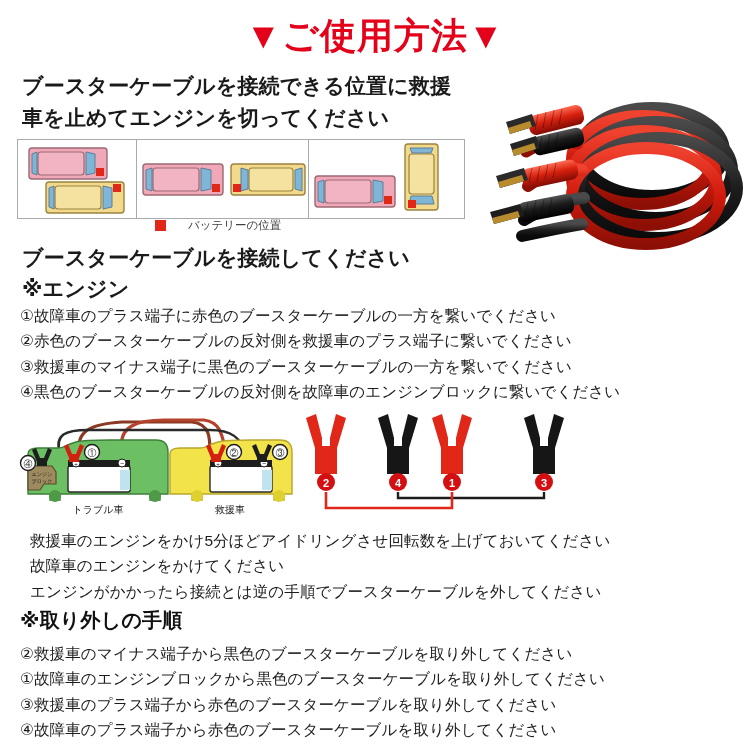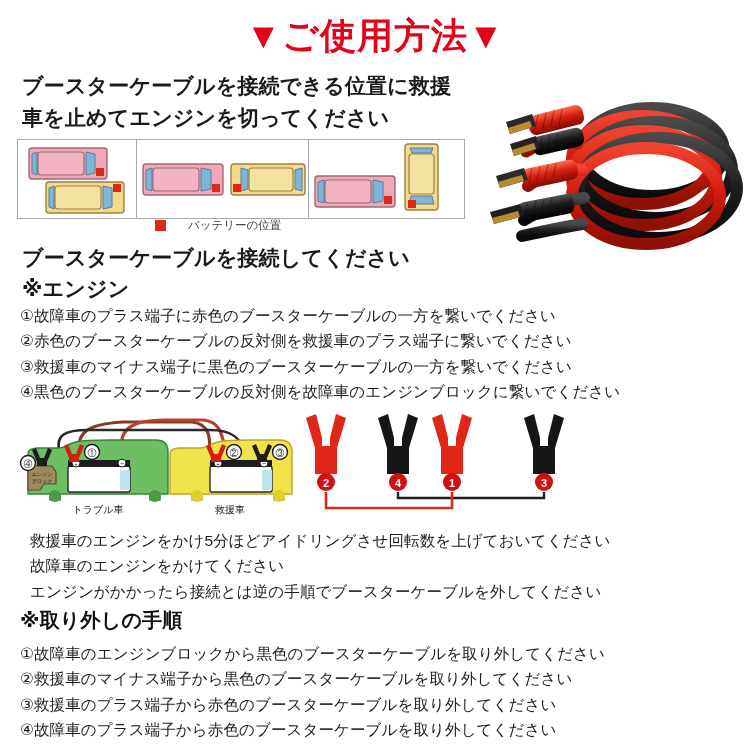--- a/index.html
+++ b/index.html
@@ -366,19 +366,19 @@
   </div>
 
   <div class="para">
     <div class="li">救援車のエンジンをかけ5分ほどアイドリングさせ回転数を上げておいてください</div>
     <div class="li">故障車のエンジンをかけてください</div>
     <div class="li">エンジンがかかったら接続とは逆の手順でブースターケーブルを外してください</div>
   </div>
 
   <div class="removal-head">※取り外しの手順</div>
   <div class="list-remove">
+    <div class="li">②救援車のマイナス端子から黒色のブースターケーブルを取り外してください</div>
     <div class="li">①故障車のエンジンブロックから黒色のブースターケーブルを取り外してください</div>
-    <div class="li">②救援車のマイナス端子から黒色のブースターケーブルを取り外してください</div>
     <div class="li">③救援車のプラス端子から赤色のブースターケーブルを取り外してください</div>
     <div class="li">④故障車のプラス端子から赤色のブースターケーブルを取り外してください</div>
   </div>
 
 </div>
 
 </body></html>

